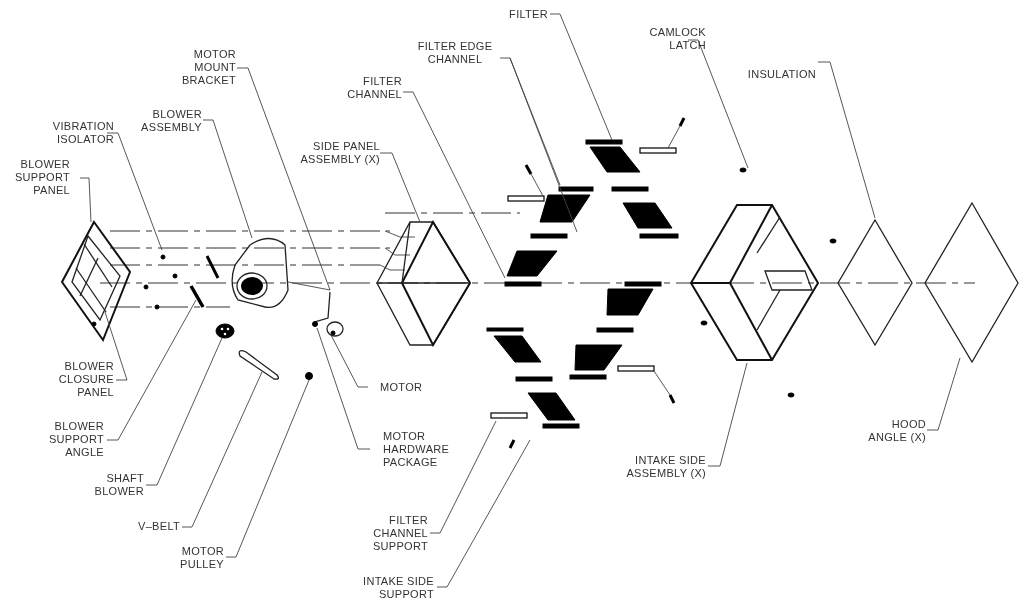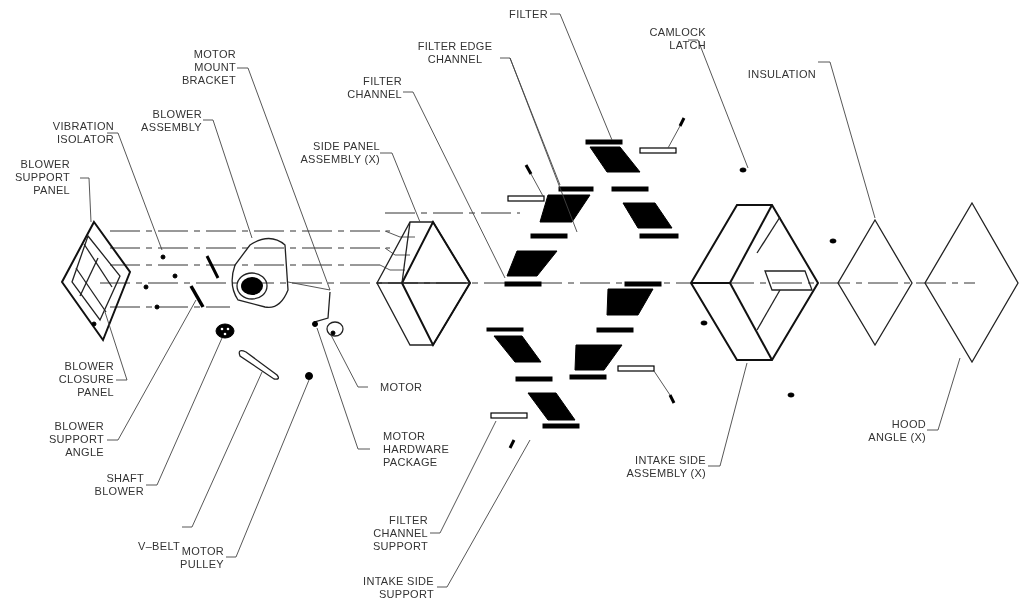--- a/index.html
+++ b/index.html
@@ -193,21 +193,21 @@
 LATCH</div>
 <div class="lbl r" style="left:740px;top:52px;width:76px;margin-top:16px;">INSULATION</div>
 <div class="lbl r" style="left:50px;top:360px;width:64px;">BLOWER
 CLOSURE
 PANEL</div>
 <div class="lbl r" style="left:40px;top:420px;width:64px;">BLOWER
 SUPPORT
 ANGLE</div>
 <div class="lbl r" style="left:84px;top:472px;width:60px;">SHAFT
 BLOWER</div>
-<div class="lbl r" style="left:110px;top:540px;width:70px;">V–BELT</div>
+<div class="lbl r" style="left:110px;top:520px;width:70px;">V–BELT</div>
 <div class="lbl r" style="left:164px;top:545px;width:60px;">MOTOR
 PULLEY</div>
 <div class="lbl l" style="left:380px;top:381px;width:60px;">MOTOR</div>
 <div class="lbl l" style="left:383px;top:430px;width:80px;">MOTOR
 HARDWARE
 PACKAGE</div>
 <div class="lbl r" style="left:360px;top:514px;width:68px;">FILTER
 CHANNEL
 SUPPORT</div>
 <div class="lbl r" style="left:340px;top:575px;width:94px;">INTAKE SIDE

